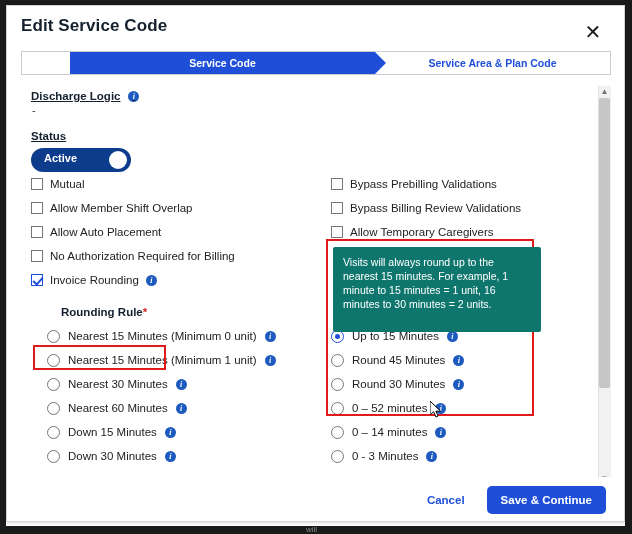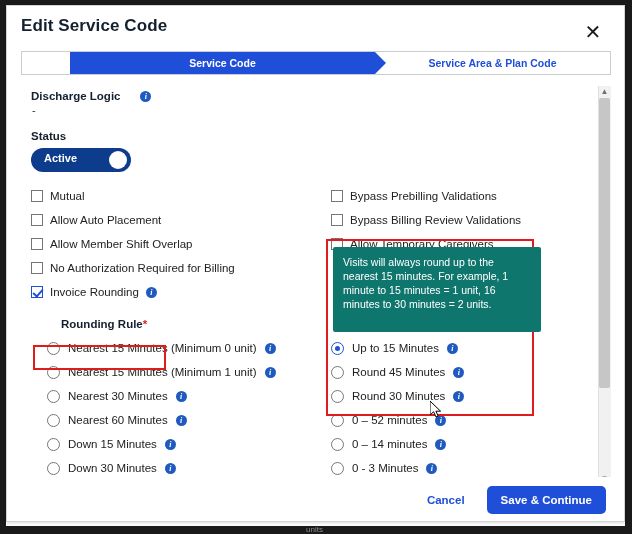--- a/index.html
+++ b/index.html
@@ -131,21 +131,22 @@
     width:575px;
     padding: 4px 0 0 10px;
   }
 
   .section-label {
     font-size:11.5px;
     font-weight:bold;
     color:#14202e;
     display:flex;
     align-items:center;
-    gap:20px;
+    gap:8px;
+    text-decoration:underline;
   }
   .info-i {
     display:inline-block;
     width:11px; height:11px;
     border-radius:50%;
     background:#1f5bbf;
     color:#fff;
     font-size:8px;
     line-height:11px;
     text-align:center;
@@ -182,21 +183,21 @@
     position:absolute;
     right:4px; top:3px;
     width:18px; height:18px;
     border-radius:50%;
     background:#fff;
   }
 
   
   .cols {
     position:relative;
-    margin-top:12px;
+    margin-top:0;
     width:575px;
   }
   .col-left { position:absolute; left:0; top:0; width:290px; }
   .col-right { position:absolute; left:300px; top:0; width:275px; }
 
   .cb-row {
     display:flex;
     align-items:center;
     gap:7px;
     height:24px;
@@ -386,26 +387,26 @@
         <div class="cols" style="height:240px;">
           <div class="col-left">
 
             <div class="cb-row">
               <span class="cb"></span>
               <span>Mutual</span>
             </div>
 
             <div class="cb-row">
               <span class="cb"></span>
+              <span>Allow Member Shift Overlap</span>
+            </div>
+
+            <div class="cb-row">
+              <span class="cb"></span>
               <span>Allow Auto Placement</span>
-            </div>
-
-            <div class="cb-row">
-              <span class="cb"></span>
-              <span>Allow Member Shift Overlap</span>
             </div>
 
             <div class="cb-row">
               <span class="cb"></span>
               <span>No Authorization Required for Billing</span>
             </div>
 
             <div class="cb-row">
               <span class="cb checked"></span>
               <span>Invoice Rounding</span>
@@ -545,14 +546,14 @@
         <div class="scroll-arrow down">▼</div>
       </div>
     </div>
 
     <div class="footer">
       <button class="btn-cancel">Cancel</button>
       <button class="btn-primary">Save &amp; Continue</button>
     </div>
   </div>
 
-  <div class="bottom-caption">units</div>
+  <div class="bottom-caption">will</div>
 </div>
 
 </body></html>

